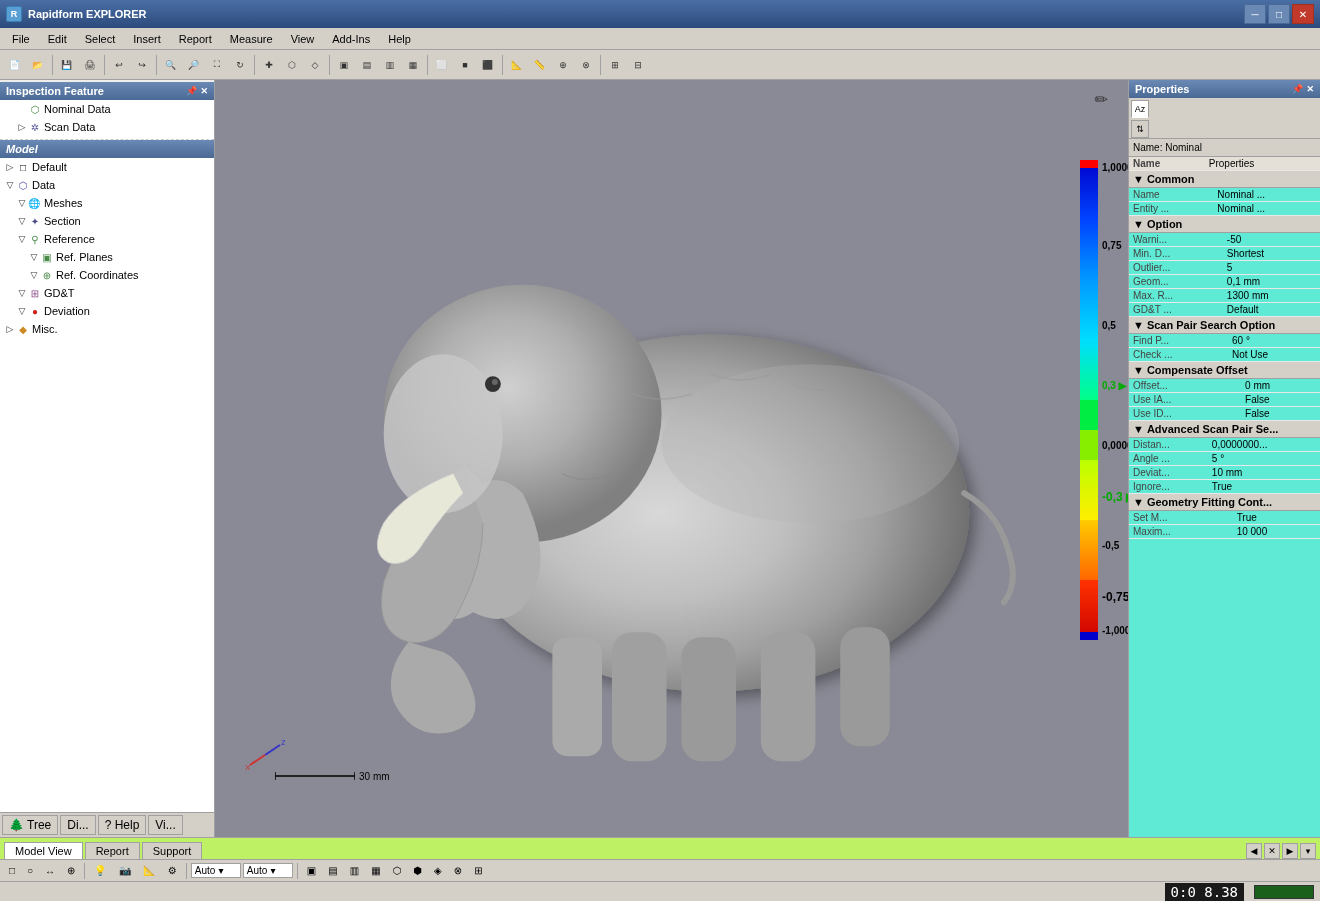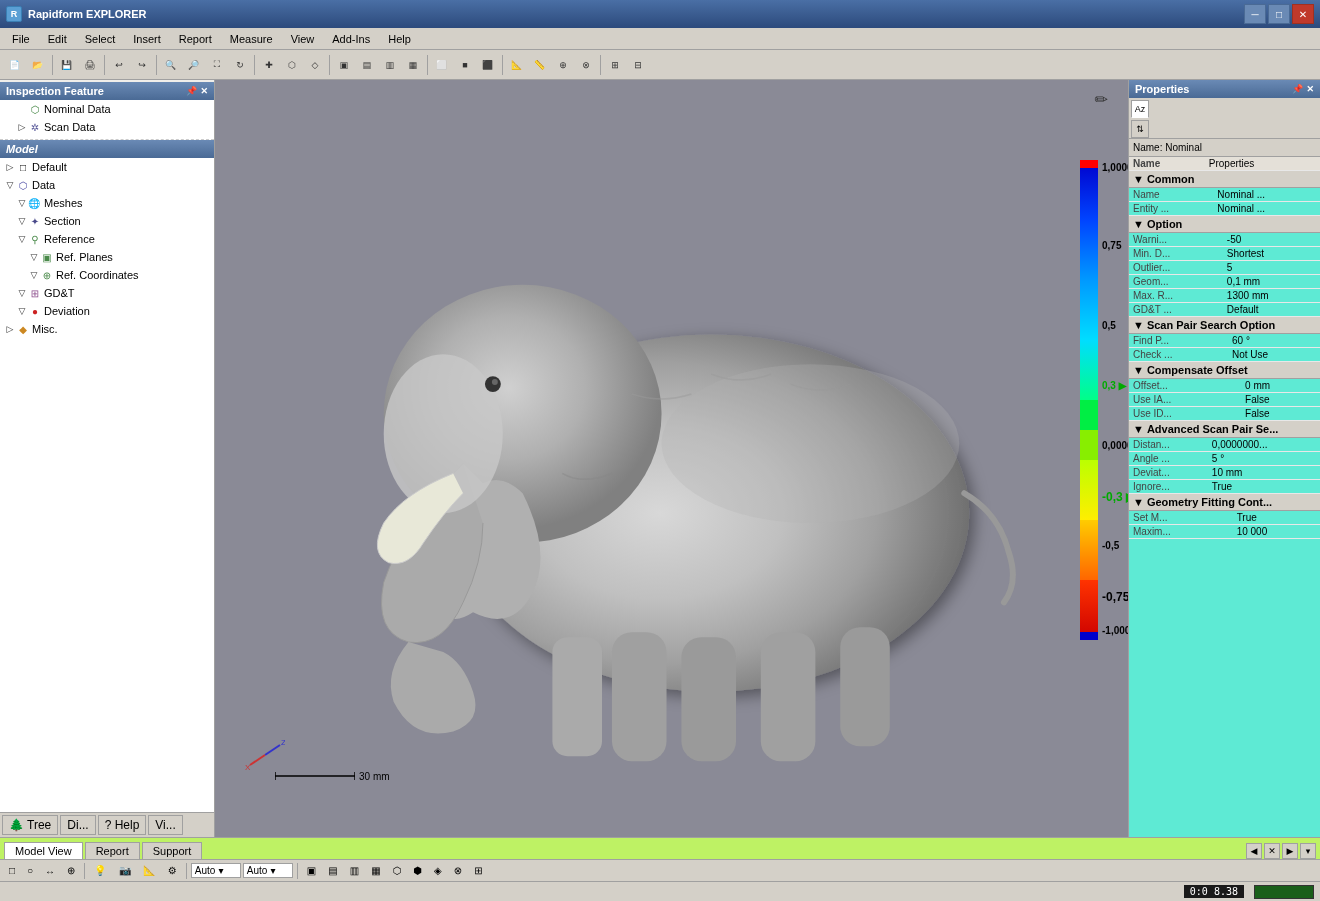--- a/index.html
+++ b/index.html
@@ -213,21 +213,21 @@
       height: 20px;
       background: #d4d0c8;
       border-top: 1px solid #a0a0a0;
       display: flex;
       align-items: center;
       padding: 0 6px;
       font-size: 11px;
       gap: 10px;
     }
     #statusbar .status-text { flex: 1; }
-    #statusbar .coords { margin-left: auto; background: #1a1a1a; color: white; padding: 1px 6px; font-size: 10px; font-family: monospace; }
+    #statusbar .coords { margin-left: auto; background: #1a1a1a; color: white; padding: 1px 6px; font-size: 14px; font-family: monospace; }
     #statusbar .progress-bar { width: 60px; height: 14px; background: #1a5f1a; border: 1px solid #333; }
 
     
     #tree-tabs { display: flex; background: #d4d0c8; border-top: 1px solid #a0a0a0; padding: 2px; gap: 2px; }
     .tree-tab { padding: 2px 6px; font-size: 12px; border: 1px solid #a0a0a0; background: #d4d0c8; cursor: pointer; display: flex; align-items: center; gap: 2px; }
 
     
     #elephant-svg {
       position: absolute;
       top: 0; left: 0;

